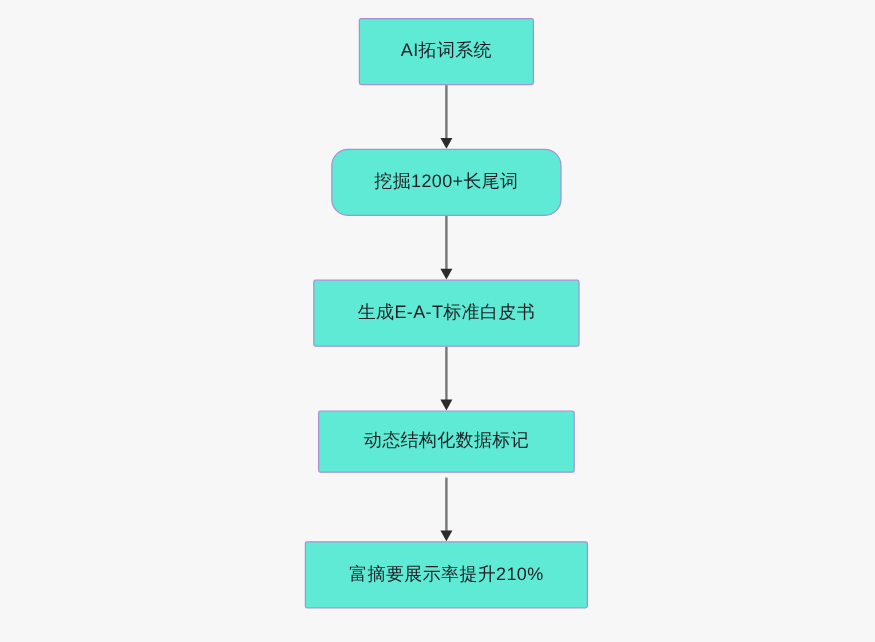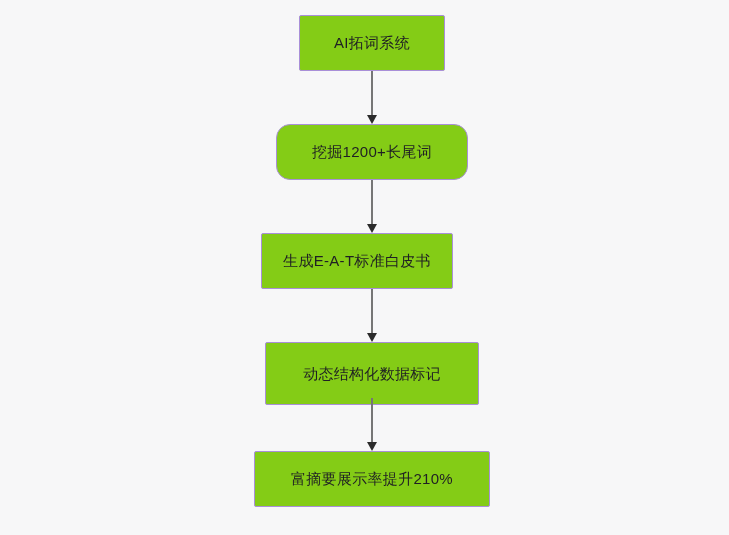--- a/index.html
+++ b/index.html
@@ -16,21 +16,21 @@
   }
   #flowchart {
     position: relative;
     width: 729px;
     height: 535px;
     background: #f7f7f8;
   }
   .node {
     position: absolute;
     box-sizing: border-box;
-    background: #84cc16;
+    background: #5eead4;
     border: 1.6px solid #a98fd8;
     border-radius: 2px;
     display: flex;
     align-items: center;
     justify-content: center;
     color: #1f1f24;
     font-size: 15px;
     line-height: 1.2;
     letter-spacing: 0.3px;
     white-space: nowrap;
@@ -76,30 +76,30 @@
 
   <div class="node" style="left:276px; top:124px; width:192px; height:56px;border-radius:14px;">
     <span class="node-label">挖掘1200+长尾词</span>
   </div>
 
   <div class="edge" style="left:360px; top:180px; height:53px;">
     <div class="edge-line"></div>
     <div class="edge-head"></div>
   </div>
 
-  <div class="node" style="left:261px; top:233px; width:192px; height:56px;">
+  <div class="node" style="left:261px; top:233px; width:222px; height:56px;">
     <span class="node-label">生成E-A-T标准白皮书</span>
   </div>
 
   <div class="edge" style="left:360px; top:289px; height:53px;">
     <div class="edge-line"></div>
     <div class="edge-head"></div>
   </div>
 
-  <div class="node" style="left:265px; top:342px; width:214px; height:63px;">
+  <div class="node" style="left:265px; top:342px; width:214px; height:52px;">
     <span class="node-label">动态结构化数据标记</span>
   </div>
 
   <div class="edge" style="left:360px; top:398px; height:53px;">
     <div class="edge-line"></div>
     <div class="edge-head"></div>
   </div>
 
   <div class="node" style="left:254px; top:451px; width:236px; height:56px;justify-content:center;">
     <span class="node-label">富摘要展示率提升210%</span>

